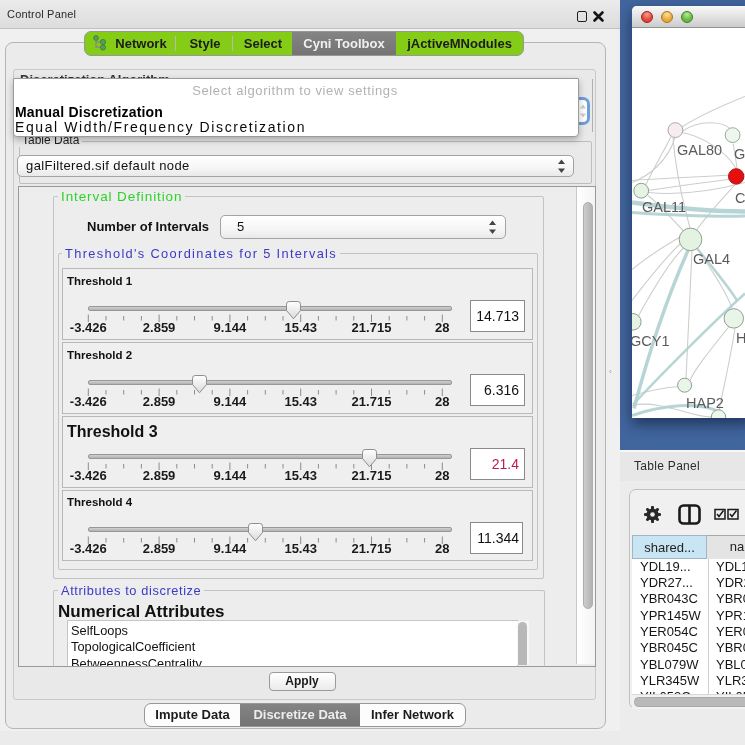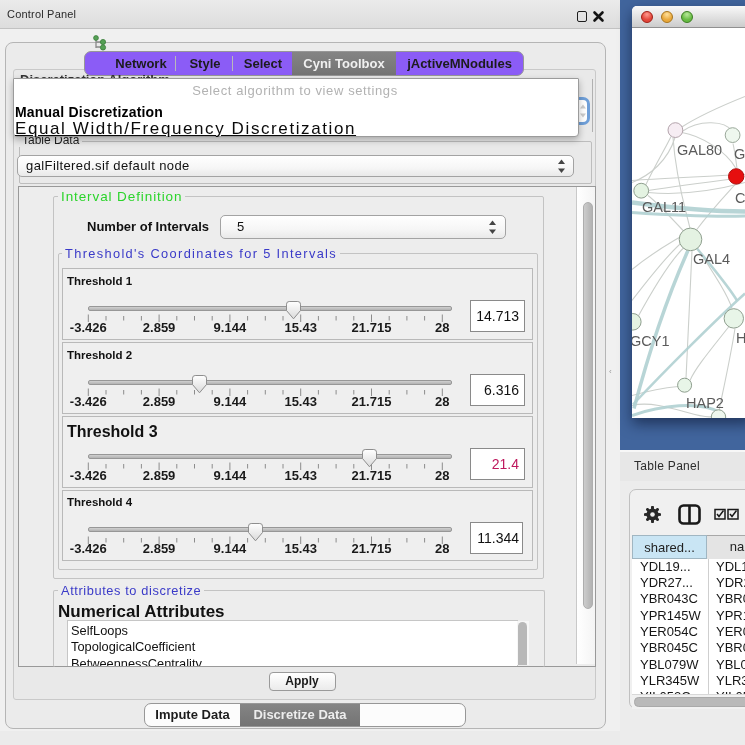--- a/index.html
+++ b/index.html
@@ -17,21 +17,21 @@
 <div id="page">
 <div class="abs" style="left:0;top:0;width:620px;height:731px;background:#f0f0f0;"></div>
 <div class="abs" style="left:0;top:0;width:620px;height:28px;background:linear-gradient(#ebebeb,#dddddd);border-bottom:1px solid #c2c2c2;"></div>
 <div class="abs" style="left:7px;top:0;height:28px;line-height:28px;font-size:11px;letter-spacing:0.2px;color:#2a2a2a;">Control Panel</div>
 <div class="abs" style="left:577px;top:11px;width:8px;height:9px;border:1.7px solid #1e1e1e;border-radius:2px;"></div>
 <svg class="abs" style="left:592px;top:10px;" width="13" height="13">
       <path d="M2.5,2.5 L10.5,10.5 M10.5,2.5 L2.5,10.5" stroke="#141414" stroke-width="2.6" stroke-linecap="round"></path>
     </svg>
 <div class="abs" style="left:5px;top:42px;width:599px;height:685px;background:#ebebeb;border:1px solid #b5b5b5;border-radius:8px;"></div>
 <div class="abs" style="left:13px;top:69px;width:581px;height:629px;background:#e9e9e9;border:1px solid #c9c9c9;border-radius:3px;"></div>
-<div class="abs" style="left:84px;top:31px;width:438px;height:23px;background:#8b5cf6;border:1px solid #979797;border-radius:7px;overflow:hidden;margin-top:20px;">
+<div class="abs" style="left:84px;top:31px;width:438px;height:23px;background:#84cc16;border:1px solid #979797;border-radius:7px;overflow:hidden;">
  <div class="tabtxt" style="left:22px;width:68px;line-height:23px;">Network</div>
  <div class="sep" style="left:90px;top:4px;height:15px;"></div>
  <div class="tabtxt" style="left:92px;width:56px;line-height:23px;">Style</div>
  <div class="sep" style="left:147px;top:4px;height:15px;"></div>
  <div class="tabtxt" style="left:149px;width:58px;line-height:23px;">Select</div>
  <div class="tabtxt" style="left:207px;width:104px;line-height:23px;background:linear-gradient(#848484,#747474);color:#f0f0f0;font-weight:bold;">Cyni Toolbox</div>
  <div class="tabtxt" style="left:311px;width:127px;line-height:23px;">jActiveMNodules</div>
 </div>
 <svg class="abs" style="left:92px;top:34px;" width="16" height="18">
       <path d="M4,5 L4,14 M4,8 L10,8 M4,13 L10,13" stroke="#8a8a8a" stroke-width="1.3" fill="none"></path>
@@ -237,25 +237,26 @@
 <div class="abs bold" style="left:58px;top:601.5px;font-size:17px;color:#111;">Numerical Attributes</div>
 <div class="abs" style="left:67px;top:620px;width:449px;height:45px;background:#fff;border:1px solid #c6c6c6;border-bottom:none;overflow:hidden;">
       <div style="padding:2px 0 0 3px;font-size:12.8px;line-height:16.4px;color:#111;">SelfLoops<br>TopologicalCoefficient<br>BetweennessCentrality</div>
     </div>
 <div class="abs" style="left:517px;top:621px;width:12px;height:44px;background:#f7f7f7;"></div>
 <div class="abs" style="left:518px;top:622px;width:9px;height:43px;border-radius:4.5px 4.5px 0 0;background:#b8b8b8;"></div>
 <div class="abs" style="left:268.5px;top:671.5px;width:65px;height:17px;border:1px solid #9a9a9a;border-radius:4px;background:linear-gradient(#ffffff,#ebebeb);font-size:12px;font-weight:bold;color:#1a1a1a;text-align:center;line-height:17px;">Apply</div>
 <div class="abs" style="left:144px;top:703px;width:320px;height:22px;background:#fcfcfc;border:1px solid #979797;border-radius:7px;overflow:hidden;">
  <div class="tabtxt" style="left:0px;width:95px;line-height:22px;">Impute Data</div>
  <div class="tabtxt" style="left:95px;width:120px;line-height:22px;background:linear-gradient(#848484,#747474);color:#ededed;">Discretize Data</div>
+ <div class="tabtxt" style="left:215px;width:105px;line-height:22px;">Infer Network</div>
 </div>
 <div class="abs" style="left:13px;top:78px;width:564px;height:57px;background:#fff;border:1px solid #9b9b9b;border-radius:1px 1px 4px 4px;box-shadow:0 3px 7px rgba(0,0,0,0.28);"></div>
 <div class="abs" style="left:13px;top:84px;width:564px;height:14px;text-align:center;font-size:13px;letter-spacing:0.6px;color:#b2b2b2;line-height:14px;">Select algorithm to view settings</div>
 <div class="abs bold" style="left:15px;top:104px;font-size:14px;letter-spacing:0.2px;color:#000;">Manual Discretization</div>
-<div class="abs" style="left:15px;top:118.8px;font-size:17px;letter-spacing:1.6px;color:#0a0a0a;text-decoration:underline;">Equal Width/Frequency Discretization</div>
+<div class="abs" style="left:15px;top:118.8px;font-size:14px;letter-spacing:1.6px;color:#0a0a0a;">Equal Width/Frequency Discretization</div>
 <div class="abs" style="left:620px;top:0;width:125px;height:450px;background:#41659d;"></div>
 <div class="abs" style="left:632px;top:6px;width:120px;height:412px;background:#fff;border-radius:5px 0 0 0;box-shadow:0 6px 14px rgba(5,15,40,0.55);"></div>
 <div class="abs" style="left:632px;top:6px;width:120px;height:21px;background:linear-gradient(#f9f9f9,#cccccc);border-bottom:1px solid #909090;border-radius:5px 0 0 0;"></div>
 <div class="abs" style="left:641.3px;top:11px;width:12px;height:12px;border-radius:50%;background:radial-gradient(circle at 50% 25%,#ff9a8f 0%,#e2463a 60%);border:0.5px solid #a01d14;box-sizing:border-box;"></div>
 <div class="abs" style="left:661.0px;top:11px;width:12px;height:12px;border-radius:50%;background:radial-gradient(circle at 50% 25%,#ffe09a 0%,#e9a83b 60%);border:0.5px solid #a8741a;box-sizing:border-box;"></div>
 <div class="abs" style="left:680.5px;top:11px;width:12px;height:12px;border-radius:50%;background:radial-gradient(circle at 50% 25%,#b8e89a 0%,#67bb43 60%);border:0.5px solid #3a7d20;box-sizing:border-box;"></div>
 <svg class="abs" style="left:632px;top:27.5px;" width="113" height="390" viewBox="632 27.5 113 390">
 <g fill="none" stroke="#cbcfcb" stroke-width="1.1">
 <path d="M745,96 C715,108 695,118 681,127"></path>
 <path d="M675,137 C668,160 650,175 632,182"></path>

